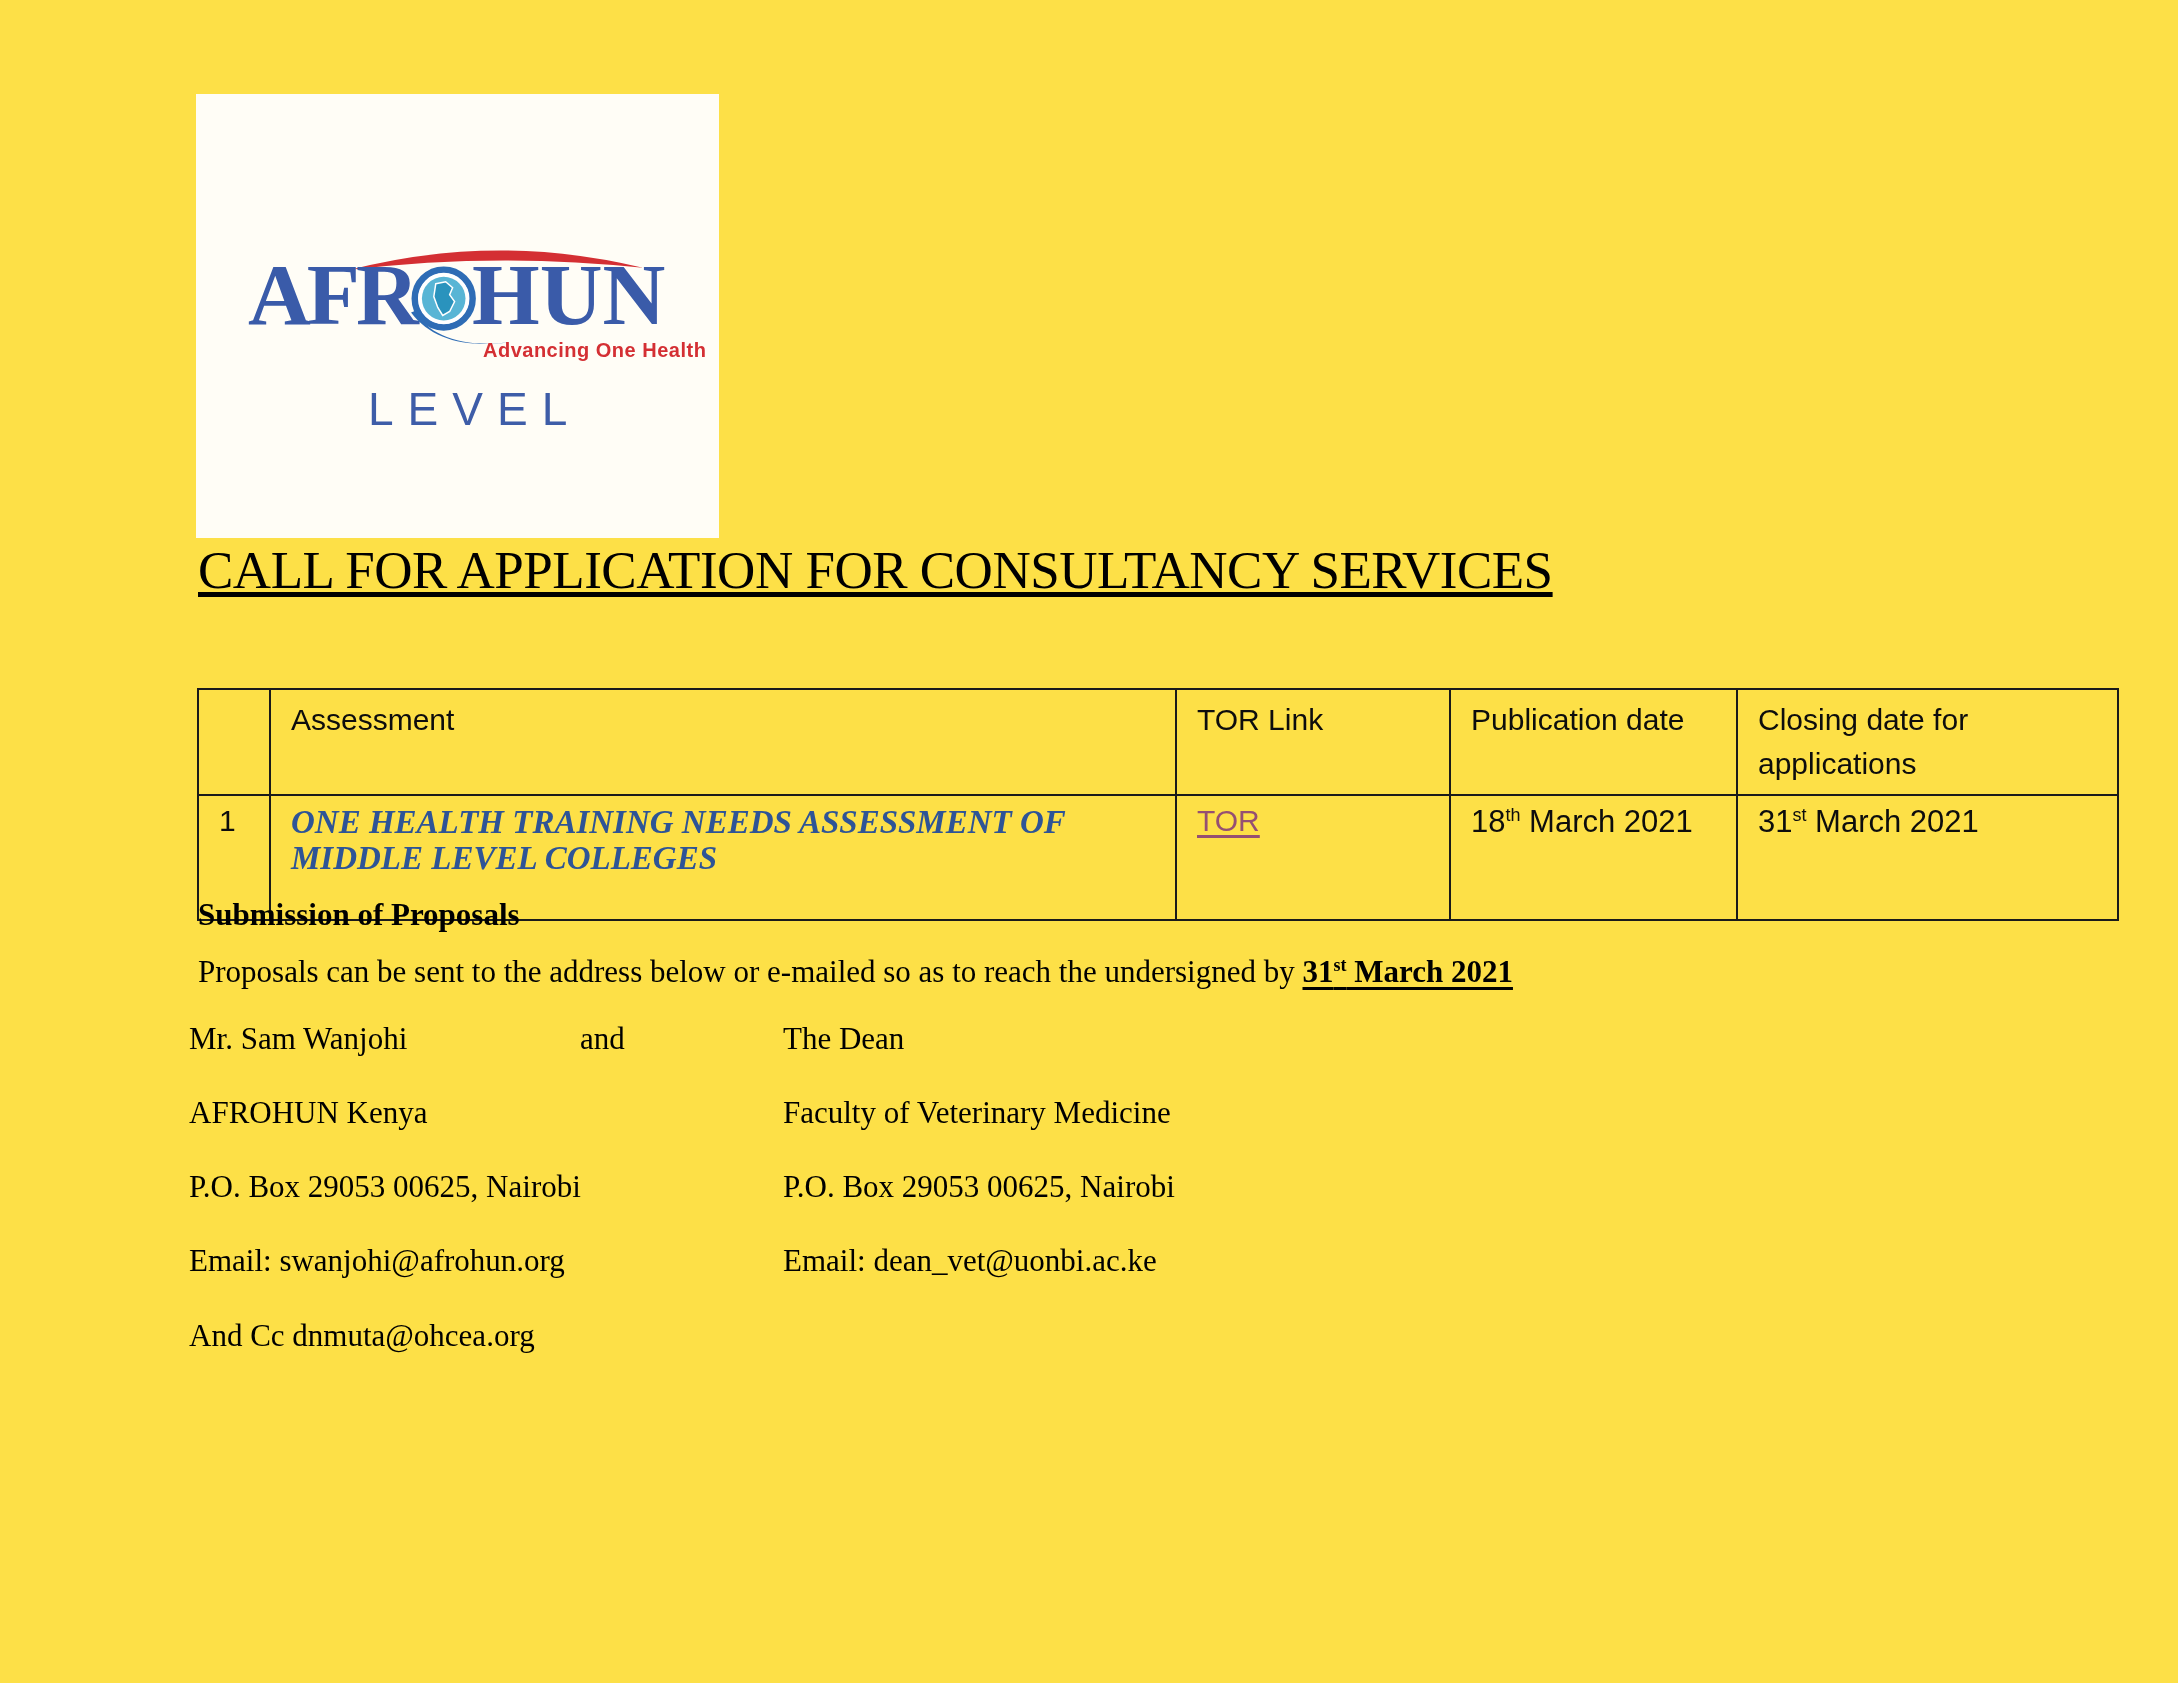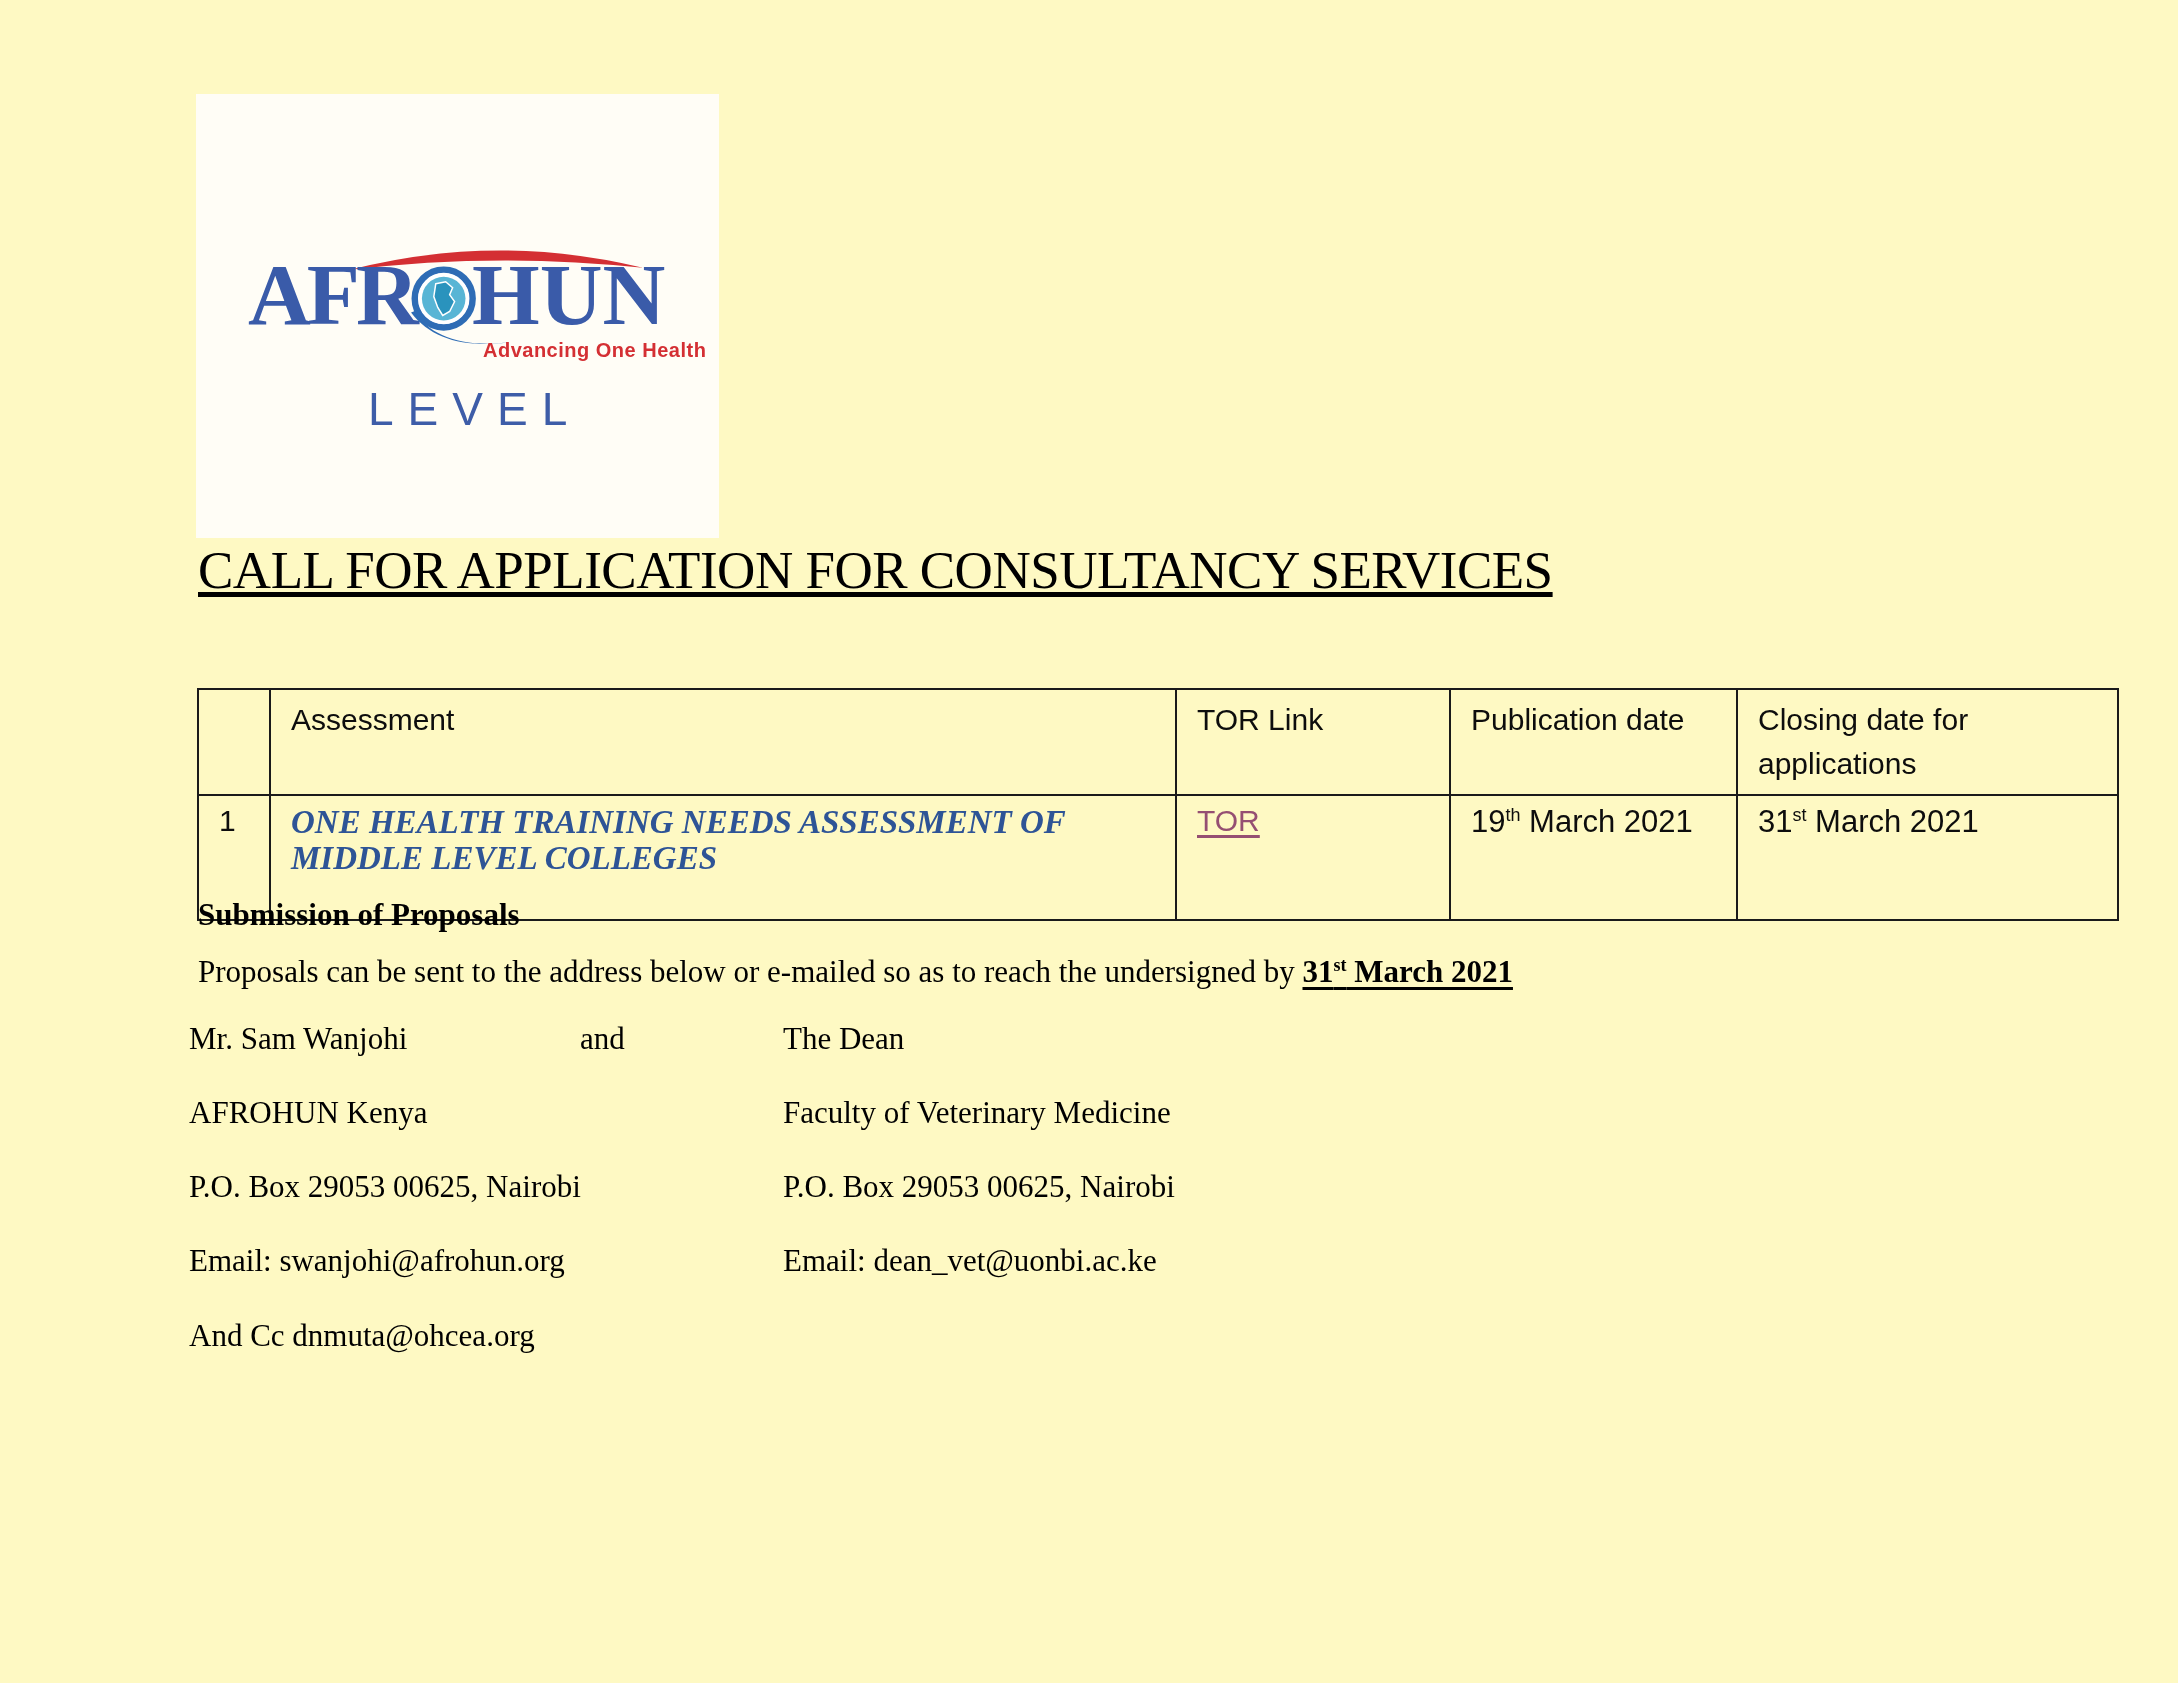--- a/index.html
+++ b/index.html
@@ -1,17 +1,17 @@
 <!DOCTYPE html>
 <html><head>
 <meta charset="utf-8">
 <style>
   html,body{margin:0;padding:0;background:#e8e8e8;}
   #page{
-    position:relative;width:2178px;height:1683px;background:#fef9c3;
+    position:relative;width:2178px;height:1683px;background:#fde047;
     overflow:hidden;font-family:"Liberation Serif",serif;color:#000;
   }
   .abs{position:absolute;line-height:1;}
 
   
   .logo-box{position:absolute;left:196px;top:94px;width:523px;height:444px;background:#fffdf6;}
   .brand-txt{
     position:absolute;top:251px;font-family:"Liberation Serif",serif;
     font-weight:bold;font-size:87px;line-height:87px;color:#3a5ba9;letter-spacing:-4px;
   }
@@ -112,21 +112,21 @@
       <td>Publication date</td>
       <td>Closing date for applications</td>
     </tr>
     <tr class="data">
       <td class="c-num">1</td>
       <td class="c-assess">ONE HEALTH TRAINING NEEDS ASSESSMENT OF MIDDLE LEVEL COLLEGES</td>
       <td>
         <span class="tor-link">TOR</span>
       </td>
       <td class="c-date">
-        <span>19</span><sup>th</sup><span> March 2021</span>
+        <span>18</span><sup>th</sup><span> March 2021</span>
       </td>
       <td class="c-date">
         <span>31</span><sup>st</sup><span> March 2021</span>
       </td>
     </tr>
   </tbody>
     </table>
 
   <div class="abs submission-h">Submission of Proposals</div>
 

